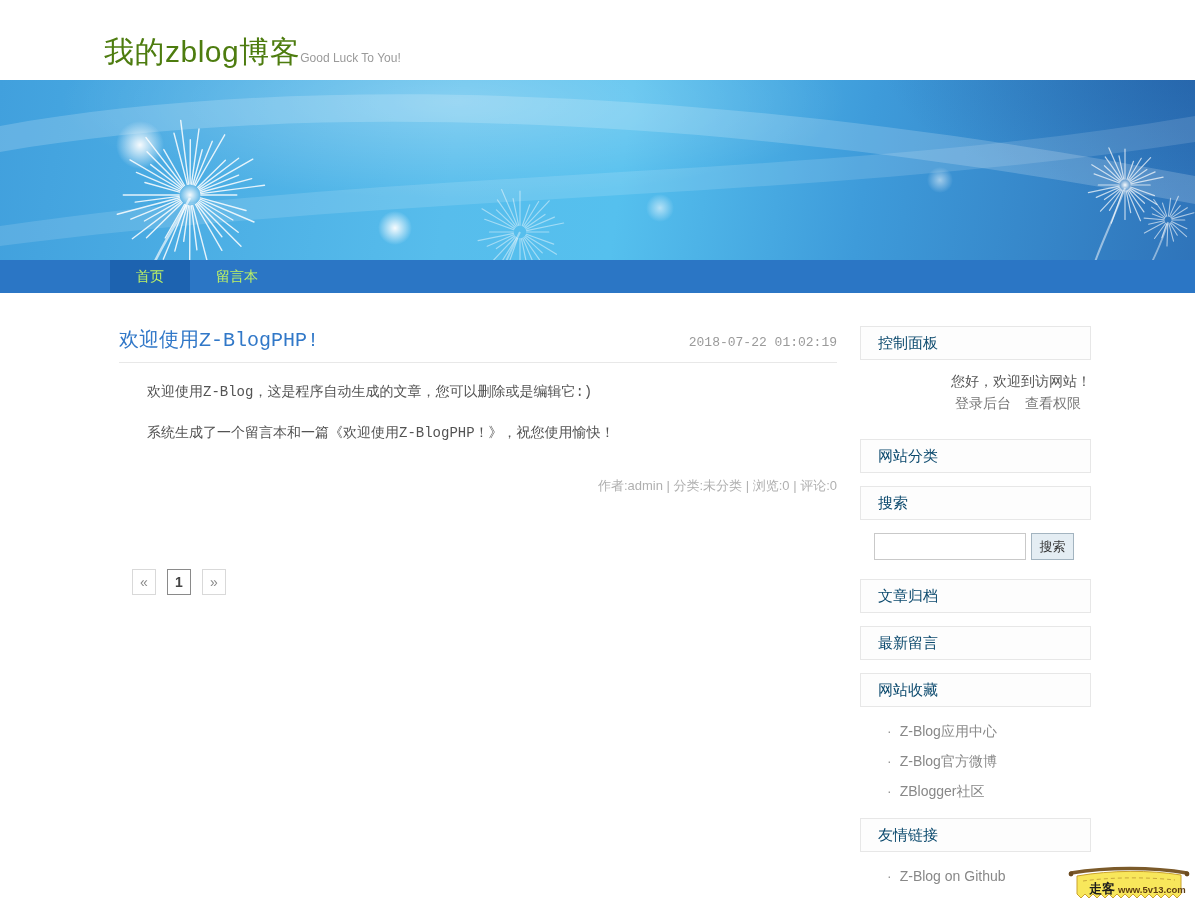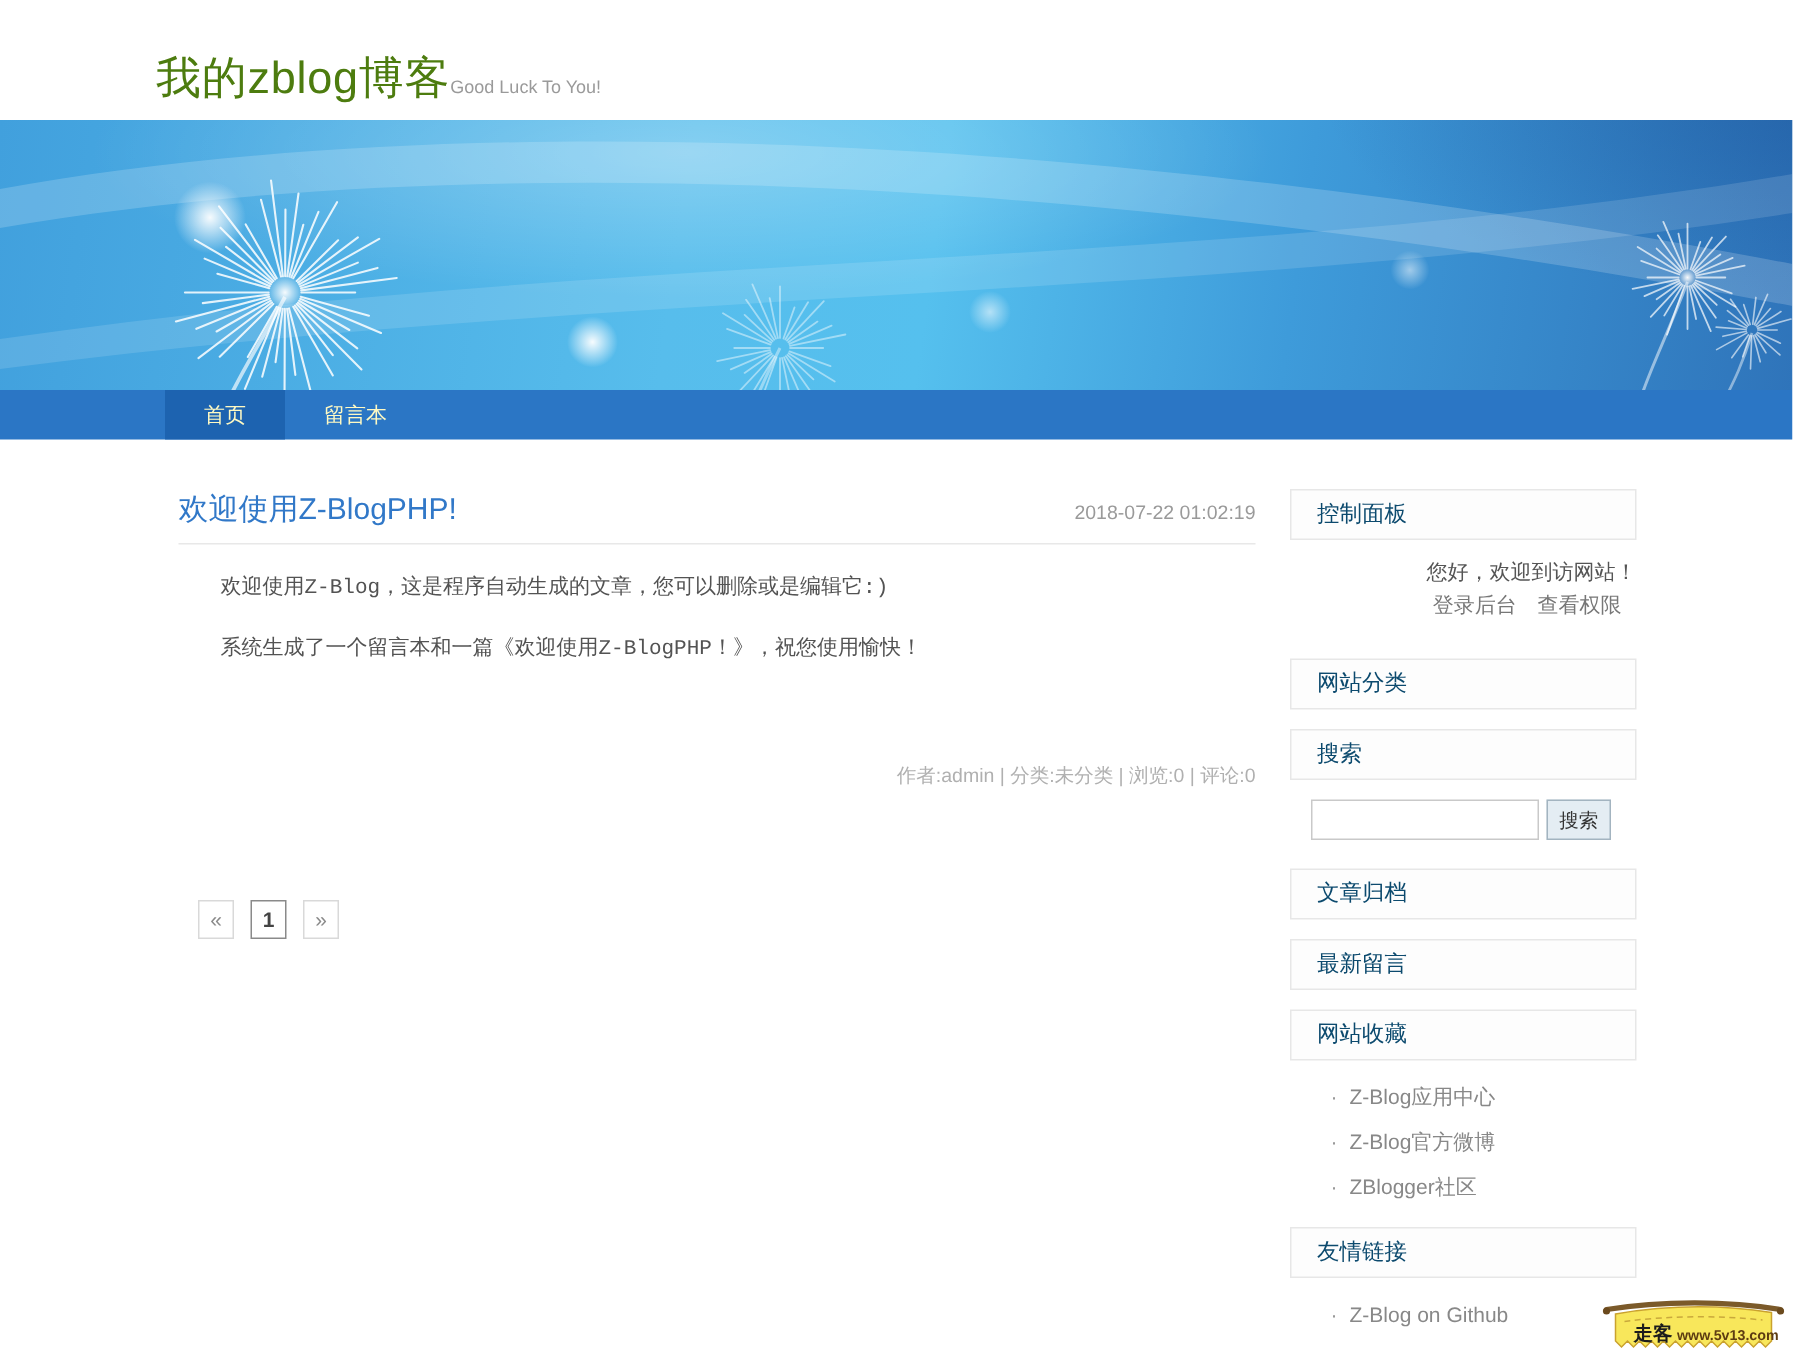--- a/index.html
+++ b/index.html
@@ -22,35 +22,35 @@
     background:
       radial-gradient(ellipse 55% 90% at 38% 12%, rgba(255,255,255,.28), rgba(255,255,255,0) 60%),
       radial-gradient(ellipse 45% 120% at 103% -10%, rgba(23,76,146,.45), rgba(23,76,146,0) 65%),
       linear-gradient(98deg,#41a0dd 0%,#57bdec 38%,#55c0ee 52%,#3e9bda 72%,#2f74ba 100%);
   }
   .banner svg{position:absolute;left:0;top:0;width:100%;height:100%;display:block;}
 
   
   .navbar{height:33px;background:#2b76c5;}
   .nav-list{list-style:none;margin:0 0 0 6px;padding:0;display:flex;}
-  .nav-item{line-height:33px;padding:0 26px;color:#fef9c3;font-size:14px;cursor:pointer;text-align:right;}
+  .nav-item{line-height:33px;padding:0 26px;color:#bef264;font-size:14px;cursor:pointer;text-align:right;}
   .nav-item.active{background:#1d63b0;}
 
   
   .page{display:flex;justify-content:space-between;align-items:flex-start;padding-top:33px;}
   .main{width:748px;box-sizing:border-box;padding:0 15px;}
   .sidebar{width:231px;}
 
   
   .post-head{display:flex;justify-content:space-between;align-items:baseline;
-    border-bottom:1px solid #e8e8e8;padding-bottom:9px;}
+    border-bottom:1px solid #e8e8e8;padding-bottom:9px;font-family:Liberation Mono, monospace;}
   .post-title{margin:0;font-size:20px;font-weight:400;color:#3178c8;cursor:pointer;}
   .post-date{font-size:13px;color:#9a9a9a;white-space:nowrap;}
   .post-body p{font-size:14px;color:#535353;line-height:1.65;text-indent:2em;margin:18px 0;font-family:Liberation Mono, monospace;}
-  .post-meta{text-align:right;font-size:13px;color:#b0b0b0;margin-top:63px;}
+  .post-meta{text-align:right;font-size:13px;color:#b0b0b0;margin-top:32px;}
 
   
   .pagination{margin:74px 0 0 13px;display:flex;gap:11px;}
   .page-btn{min-width:14px;padding:0 4px;height:24px;line-height:24px;text-align:center;
     border:1px solid #d9d9d9;color:#8a8a8a;font-size:14px;cursor:pointer;background:#fff;}
   .page-btn.current{border-color:#8a8a8a;color:#444;font-weight:bold;}
 
   
   .side-box{box-sizing:border-box;height:34px;line-height:32px;border:1px solid #e7e7e7;
     background:#fdfdfd;padding-left:17px;font-size:15px;color:#0c4a6e;margin-bottom:13px;}

